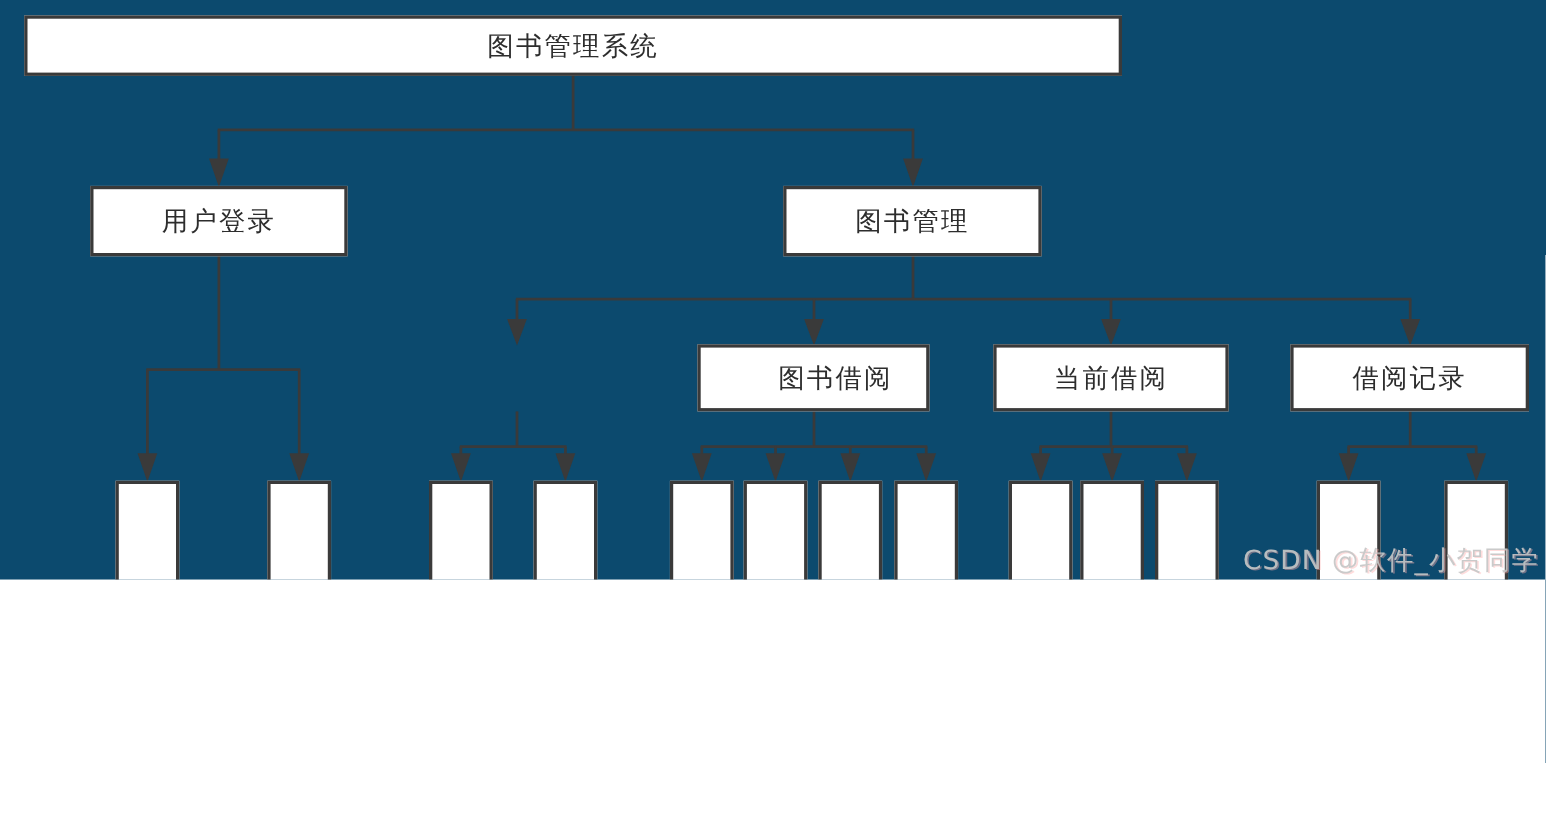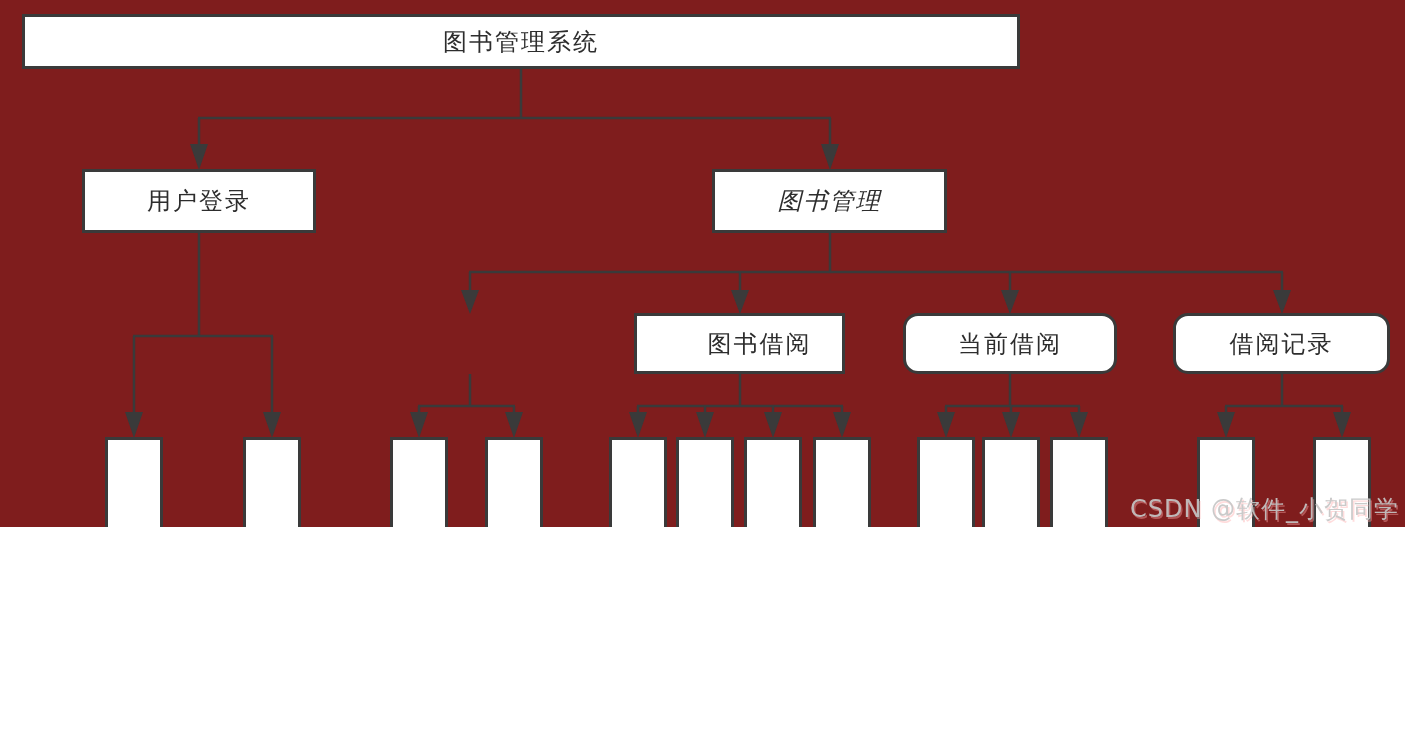--- a/index.html
+++ b/index.html
@@ -4,21 +4,21 @@
 <style>
   html, body {
     margin: 0; padding: 0;
     background: #ffffff;
     font-family: "DejaVu Sans", sans-serif;
   }
   .canvas {
     position: relative;
     width: 1405px;
     height: 527px;
-    background: #7f1d1d;
+    background: #0c4a6e;
     overflow: hidden;
     color: #2d2d2d;
   }
   .connectors {
     position: absolute;
     left: 0; top: 0;
     width: 1405px;
     height: 747px;
   }
   .node {
@@ -30,26 +30,26 @@
     align-items: center;
     justify-content: center;
     text-align: center;
     font-size: 24px;
     letter-spacing: 2px;
     color: #2d2d2d;
     line-height: 1;
   }
   .node.root  { left: 22px;  top: 14px;  width: 998px; height: 55px; }
   .node.l2a   { left: 82px;  top: 169px; width: 234px; height: 64px; }
-  .node.l2b   { left: 712px; top: 169px; width: 235px; height: 64px; font-style: italic; }
+  .node.l2b   { left: 712px; top: 169px; width: 235px; height: 64px; }
   .node.l3    { top: 313px; height: 61px; }
   .node.l3a   { left: 362px;  width: 216px; }
   .node.l3b   { left: 634px;  width: 211px; padding-left: 40px; }
-  .node.l3c   { left: 903px;  width: 214px; border-radius: 15px; }
-  .node.l3d   { left: 1173px; width: 217px; border-radius: 15px; }
+  .node.l3c   { left: 903px;  width: 214px; }
+  .node.l3d   { left: 1173px; width: 217px; }
   .node.leaf {
     top: 437px;
     width: 58px;
     height: 298px;
     writing-mode: vertical-rl;
     text-orientation: mixed;
     letter-spacing: 7px;
     padding: 4px 0;
   }
   .leaf.p1  { left: 105px; }

